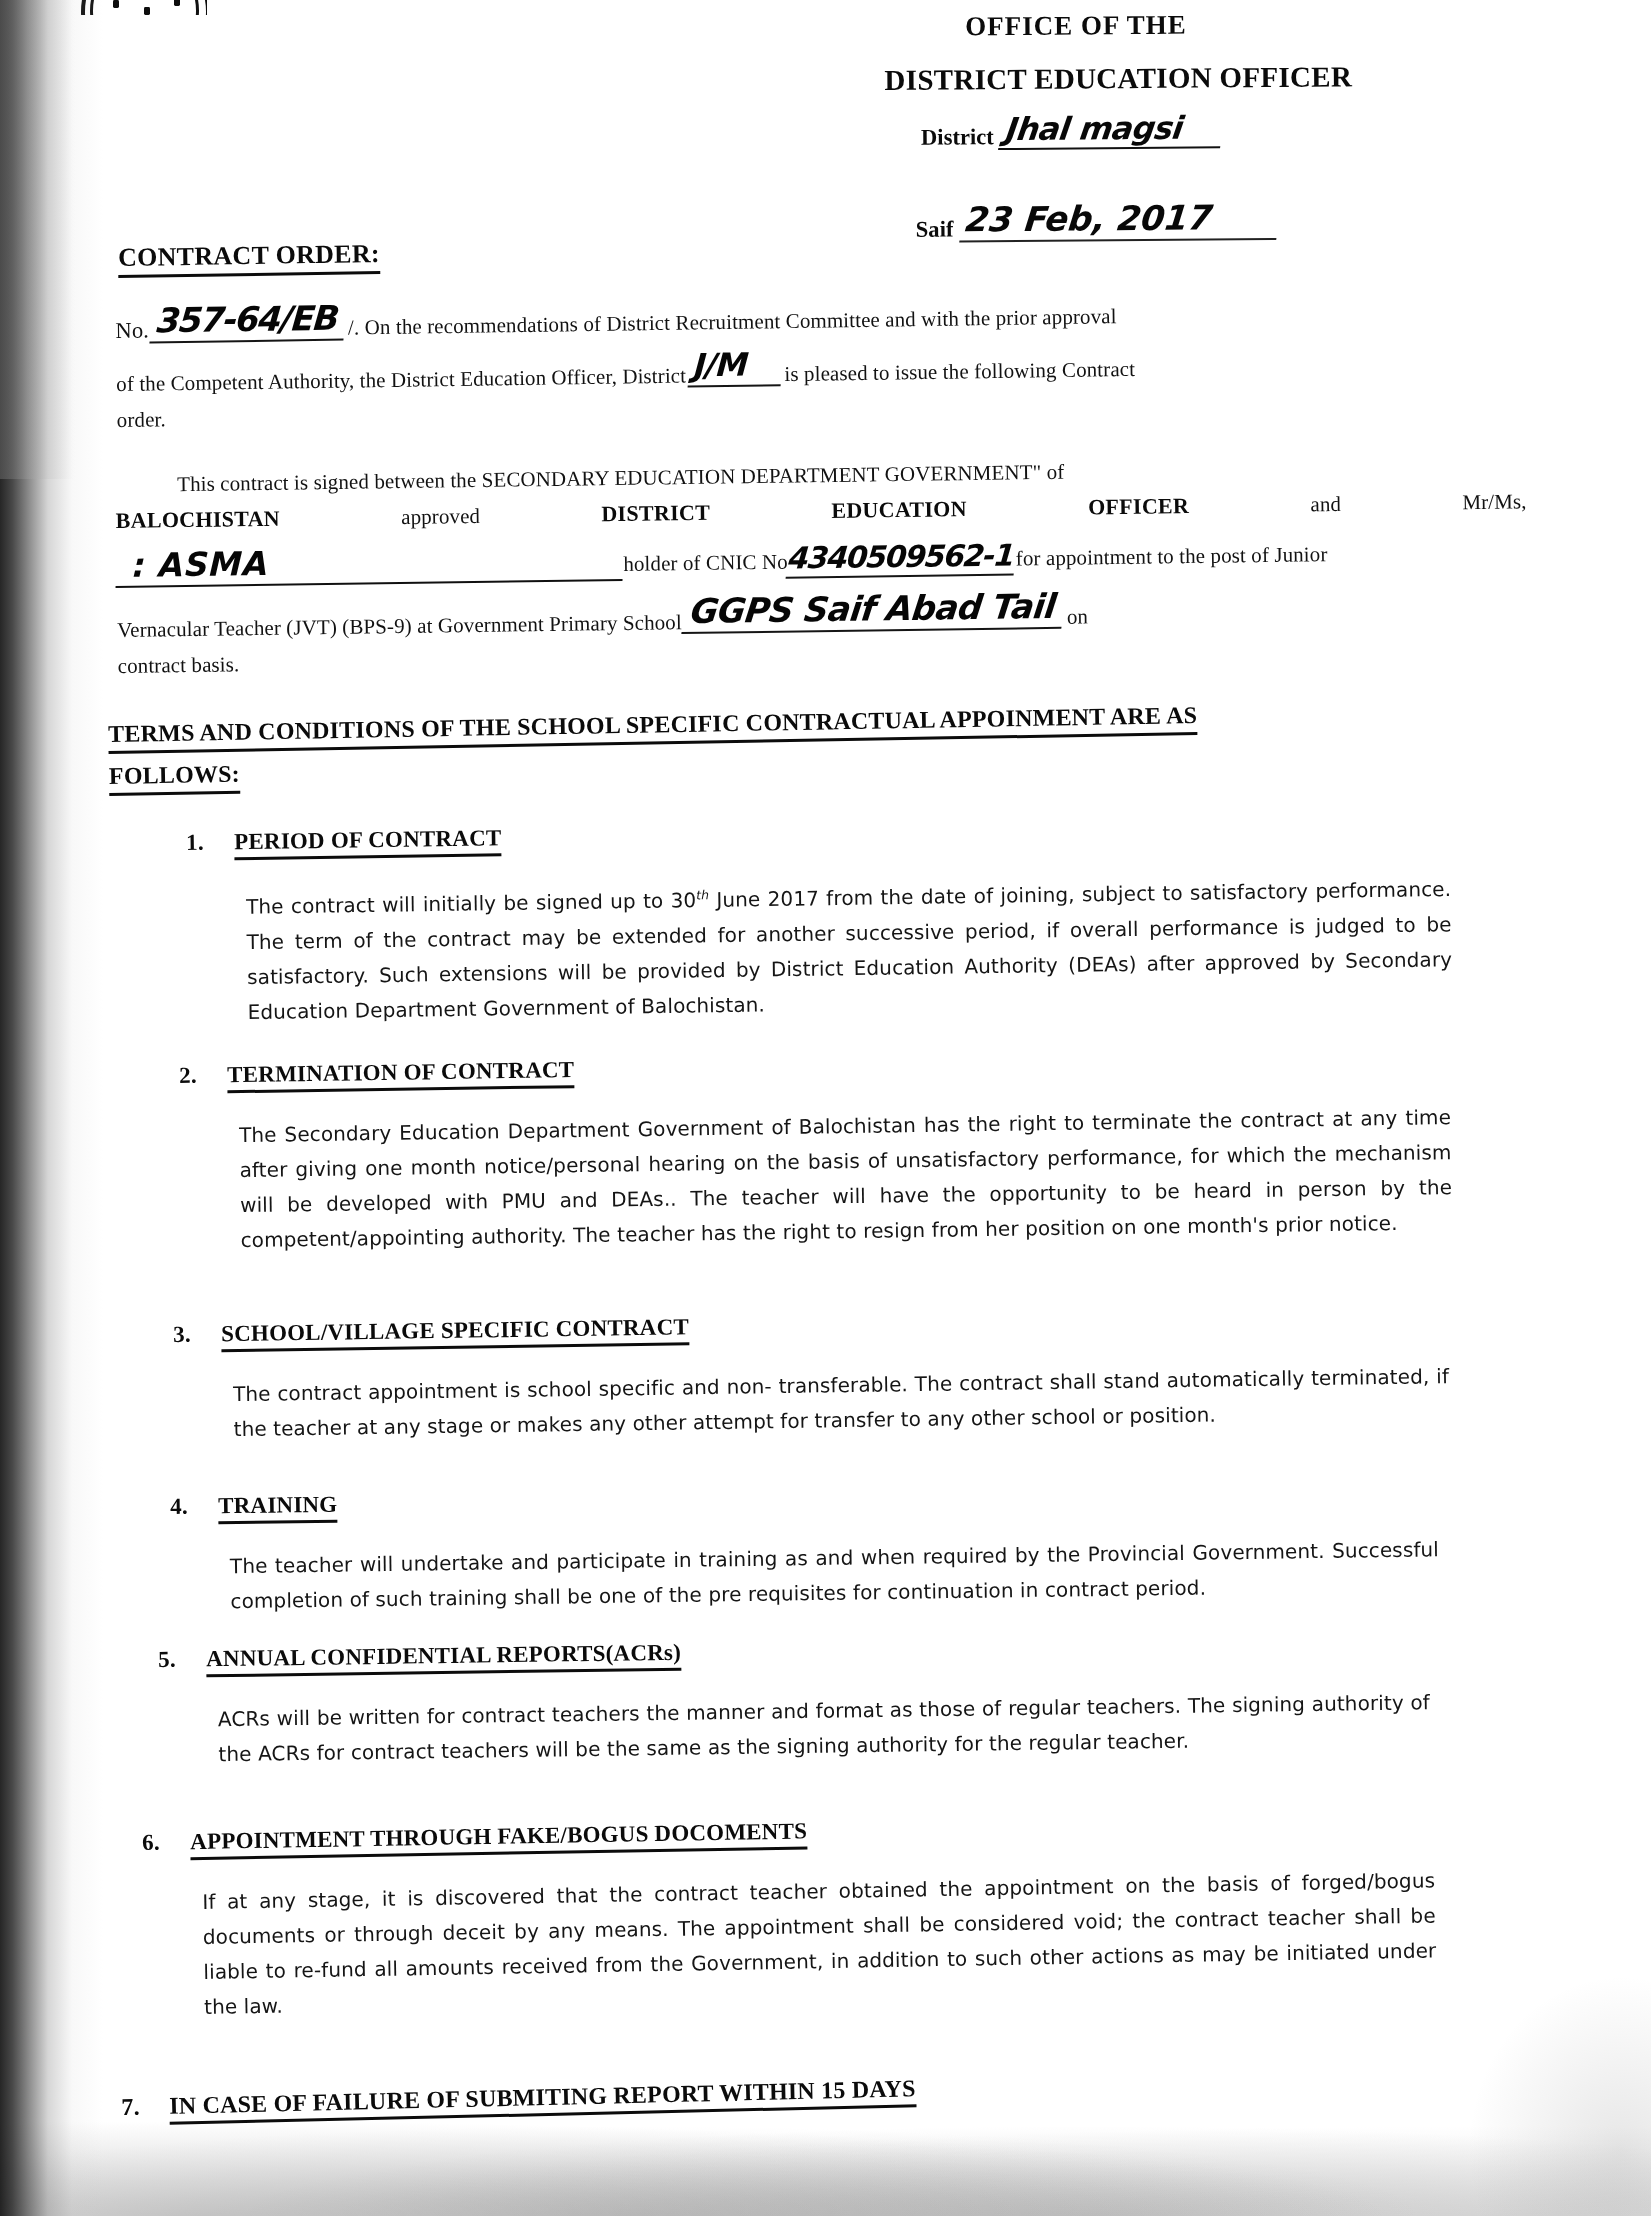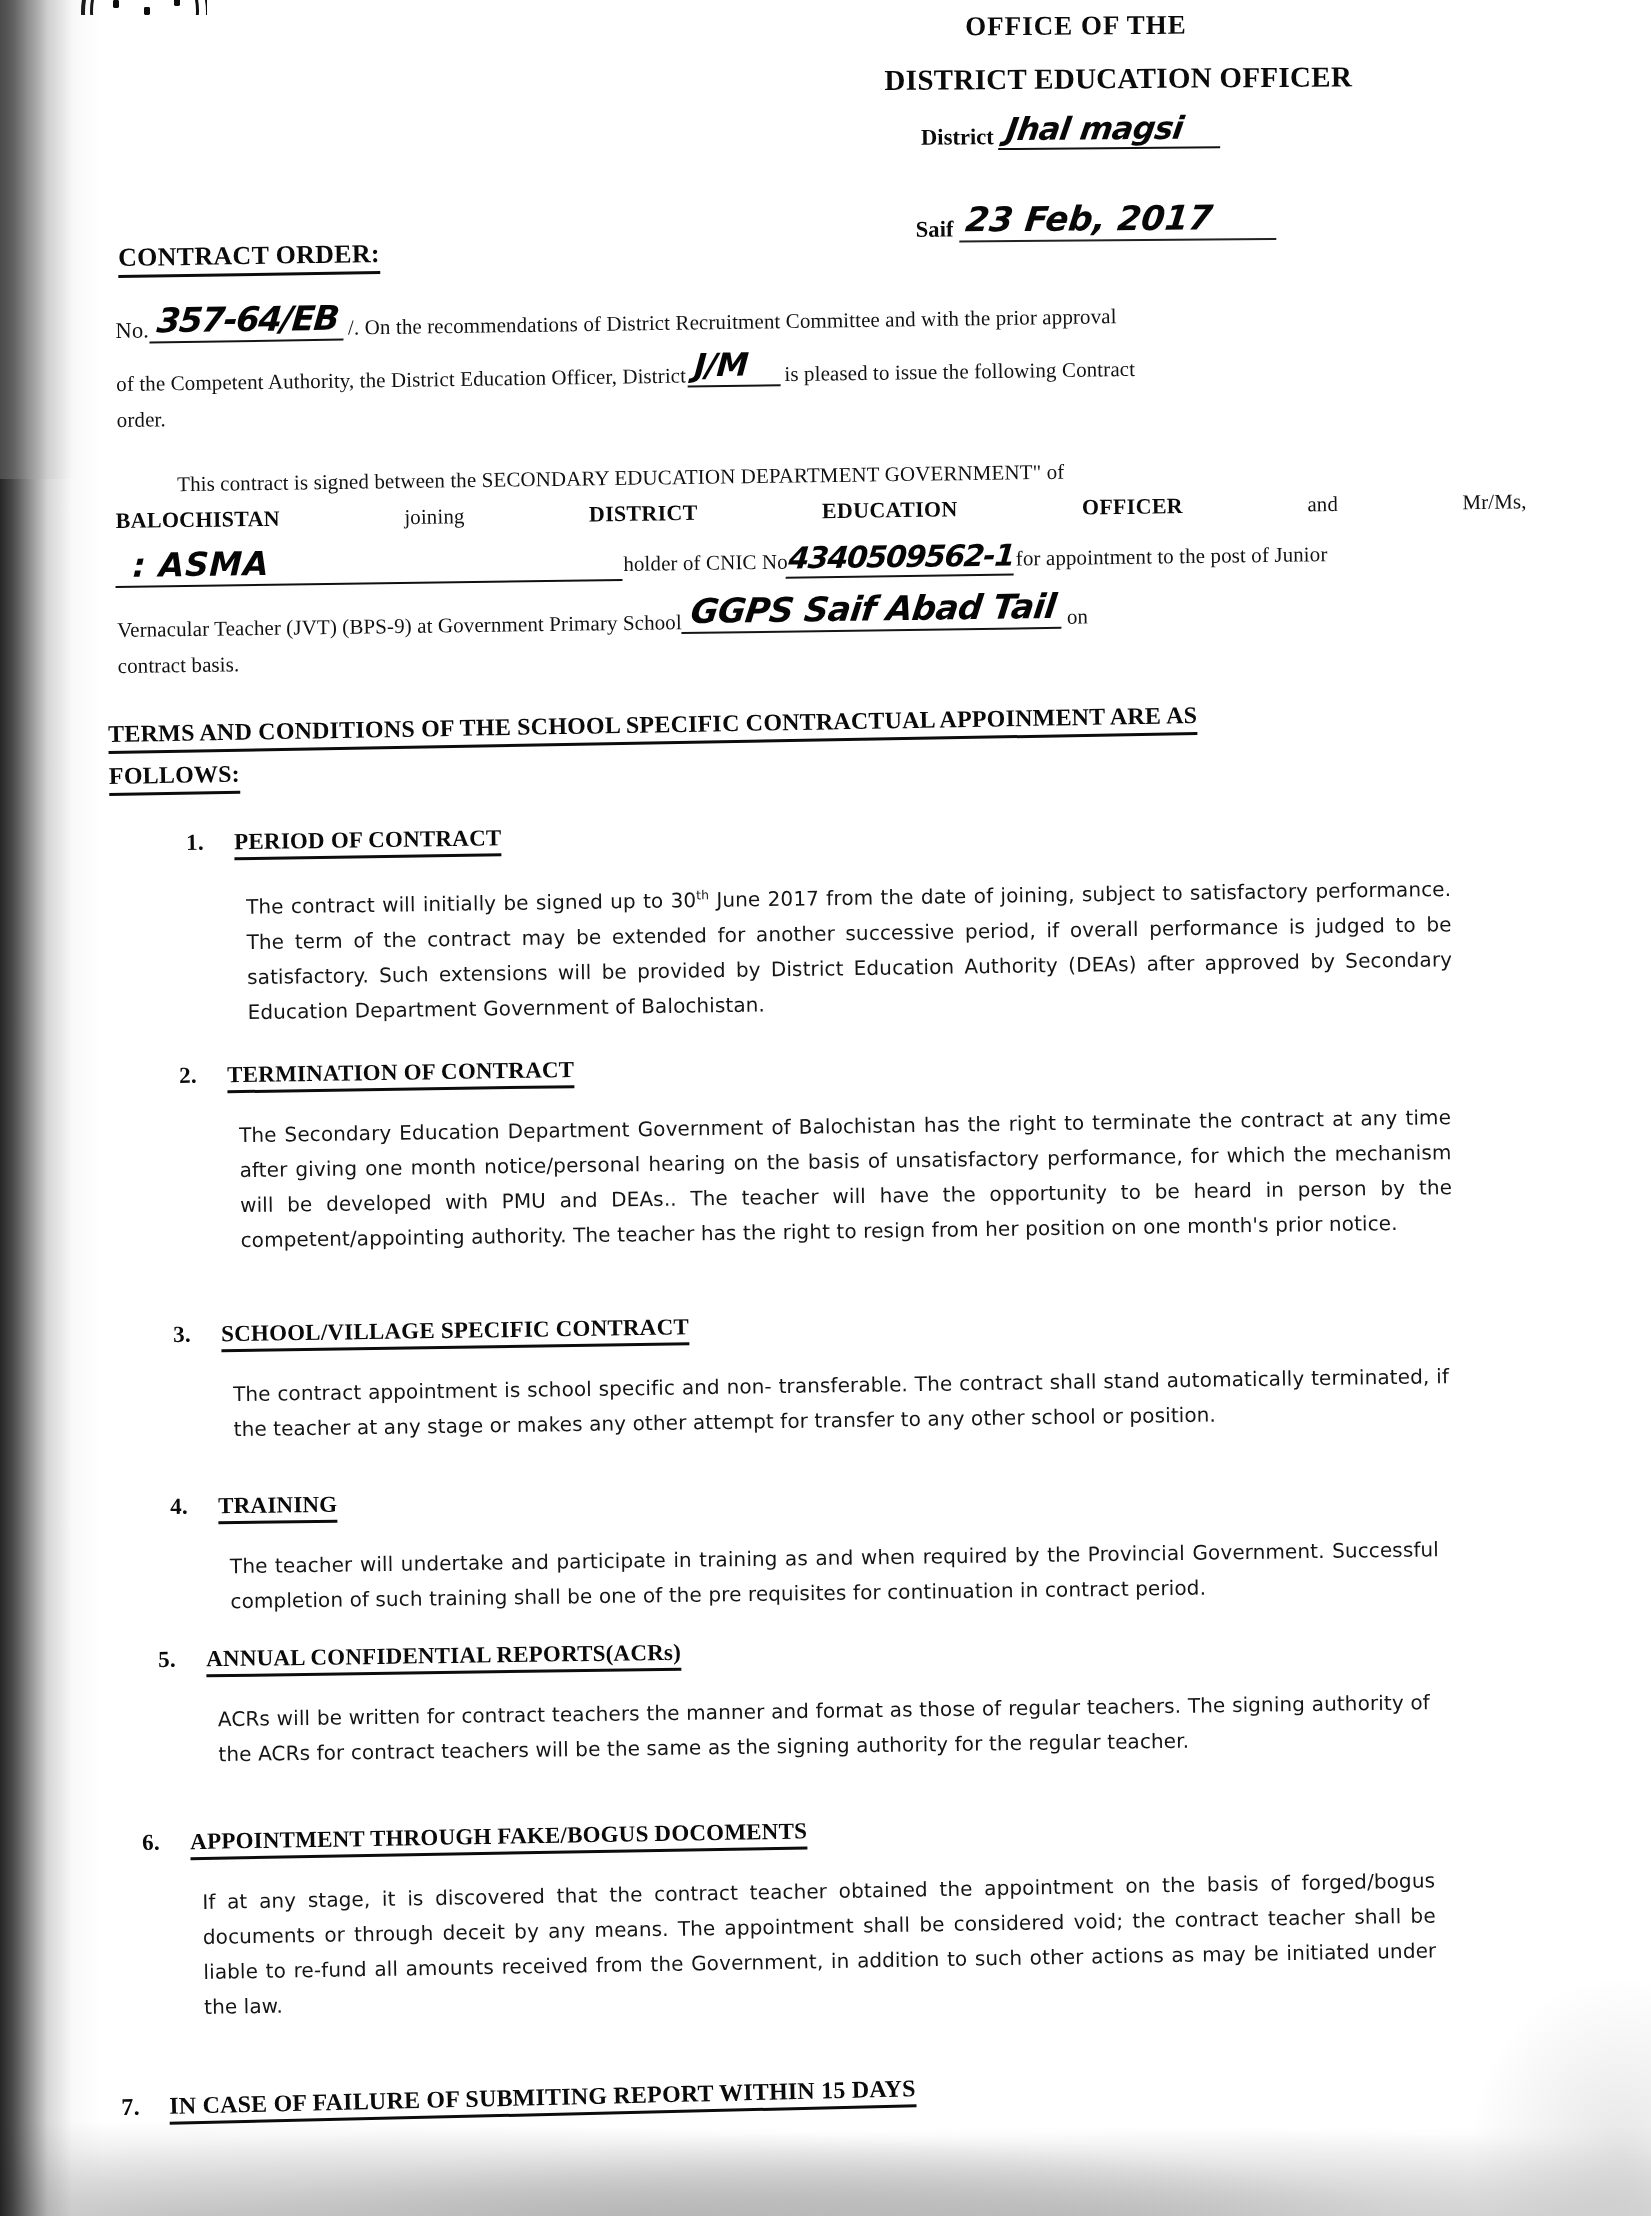--- a/index.html
+++ b/index.html
@@ -199,21 +199,21 @@
     font-size:23px; color:#0b0b0b; letter-spacing:0.2px;
   }
   .sec-num{ width:30px; text-align:left; }
   .sec-title .ul{ border-bottom:3.4px solid #0c0c0c; padding-bottom:3.4px; }
   .sec-body{
     margin-top:30px; margin-left:59px; width:1226px;
     font-family:"DejaVu Sans", sans-serif;
     font-size:20px; line-height:35px; color:#151515;
     text-align:justify; letter-spacing:0.1px;
   }
-  .sec-body sup{ font-size:12.3px; }
+  .sec-body sup{ font-size:12.3px;font-style:italic; }
 
   #sec1{ left:186px; top:830px; transform:rotate(-0.85deg); }
   #sec1 .sec-body{ margin-left:59px; width:1205px; }
   #sec2{ left:179px; top:1063px; transform:rotate(-0.85deg); }
   #sec2 .sec-body{ width:1212px; }
   #sec3{ left:173px; top:1322px; transform:rotate(-0.85deg); }
   #sec3 .sec-body{ width:1216px; }
   #sec4{ left:170px; top:1494px; transform:rotate(-0.8deg); }
   #sec4 .sec-body{ width:1209px; }
   #sec5{ left:158px; top:1647px; transform:rotate(-0.8deg); }
@@ -275,21 +275,21 @@
       <span class="ptext">is pleased to issue the following Contract</span>
     </div>
     <div class="line3 ptext">order.</div>
   </div>
 
   <div id="para-signed">
     <div id="signed-l1" class="ptext">This contract is signed between the SECONDARY EDUCATION DEPARTMENT GOVERNMENT" of</div>
 
     <div id="signed-l2">
       <span class="b serif-bold">BALOCHISTAN</span>
-      <span class="ptext">joining</span>
+      <span class="ptext">approved</span>
       <span class="b serif-bold">DISTRICT</span>
       <span class="b serif-bold">EDUCATION</span>
       <span class="b serif-bold">OFFICER</span>
       <span class="ptext">and</span>
       <span class="ptext">Mr/Ms,</span>
     </div>
 
     <div id="signed-l3">
       <span id="teacher-name">: ASMA</span>
       <span id="cnic-label" class="ptext">holder of CNIC No</span>

